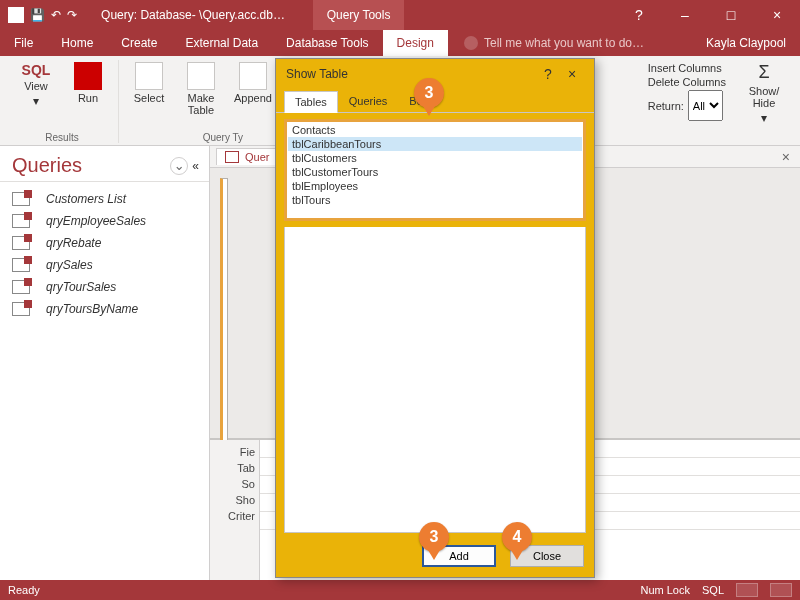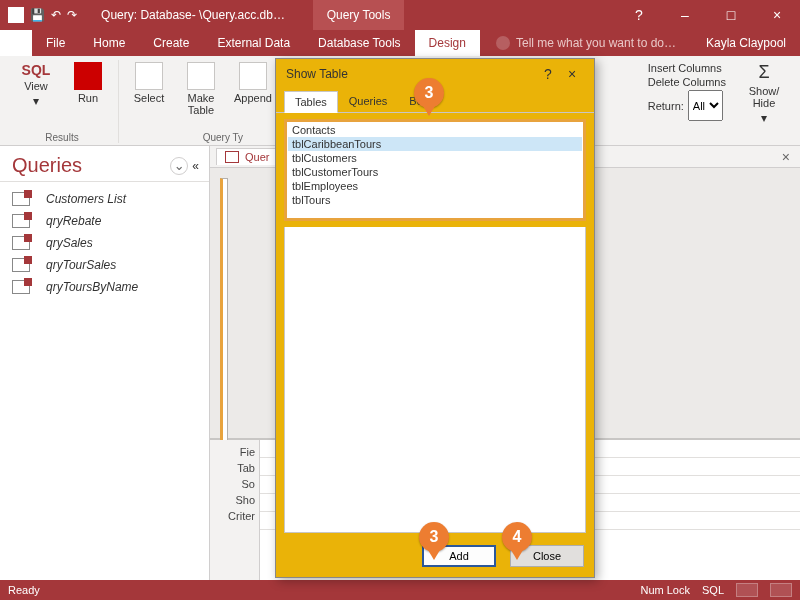--- a/index.html
+++ b/index.html
@@ -8,21 +8,21 @@
   
   .titlebar { display: flex; align-items: stretch; height: 30px; background: #a4373a; color: #fff; }
   .titlebar .left { display: flex; align-items: center; gap: 6px; padding: 0 8px; }
   .titlebar .left .ico { width: 16px; height: 16px; background: #fff; display:inline-block; }
   .titlebar .title { flex: 1; display:flex; align-items:center; padding-left: 16px; font-size: 12px; }
   .titlebar .tool-tab { background: #b75052; display:flex; align-items:center; padding: 0 14px; font-size:12px; }
   .titlebar .wbtns { display: flex; }
   .titlebar .wbtn { width: 46px; display:flex; align-items:center; justify-content:center; font-size: 14px; }
 
   
-  .tabsrow { display:flex; align-items:stretch; height: 26px; background: #a4373a; color:#fff; font-size:12px;margin-left:32px; }
+  .tabsrow { display:flex; align-items:stretch; height: 26px; background: #a4373a; color:#fff; font-size:12px; }
   .tabsrow .mtab { padding: 0 14px; display:flex; align-items:center; cursor:default; }
   .tabsrow .mtab.active { background:#fff; color:#a4373a; }
   .tabsrow .tell { flex:1; display:flex; align-items:center; gap:6px; padding-left: 16px; color: #e9c7c7; }
   .tabsrow .tell .bulb { width:14px; height:14px; border-radius:50%; background:#fff3; display:inline-block; }
   .tabsrow .user { padding: 0 14px; display:flex; align-items:center; }
 
   
   .ribbon { height: 90px; background:#f3f2f1; border-bottom:1px solid #d0cece; display:flex; padding: 4px 6px 2px 6px; position:relative; }
   .rgroup { display:flex; flex-direction:column; align-items:center; padding: 0 8px; border-right:1px solid #e1dfdd; }
   .rgroup .btns { display:flex; gap:8px; flex:1; align-items:flex-start; }
@@ -206,20 +206,24 @@
         <span>«</span>
       </div>
     </div>
     <div class="navlist">
       <div class="navitem">
           <span class="qico"></span>
           <span>Customers List</span>
         </div>
       <div class="navitem">
           <span class="qico"></span>
+          <span>qryEmployeeSales</span>
+        </div>
+      <div class="navitem">
+          <span class="qico"></span>
           <span>qryRebate</span>
         </div>
       <div class="navitem">
           <span class="qico"></span>
           <span>qrySales</span>
         </div>
       <div class="navitem">
           <span class="qico"></span>
           <span>qryTourSales</span>
         </div>

